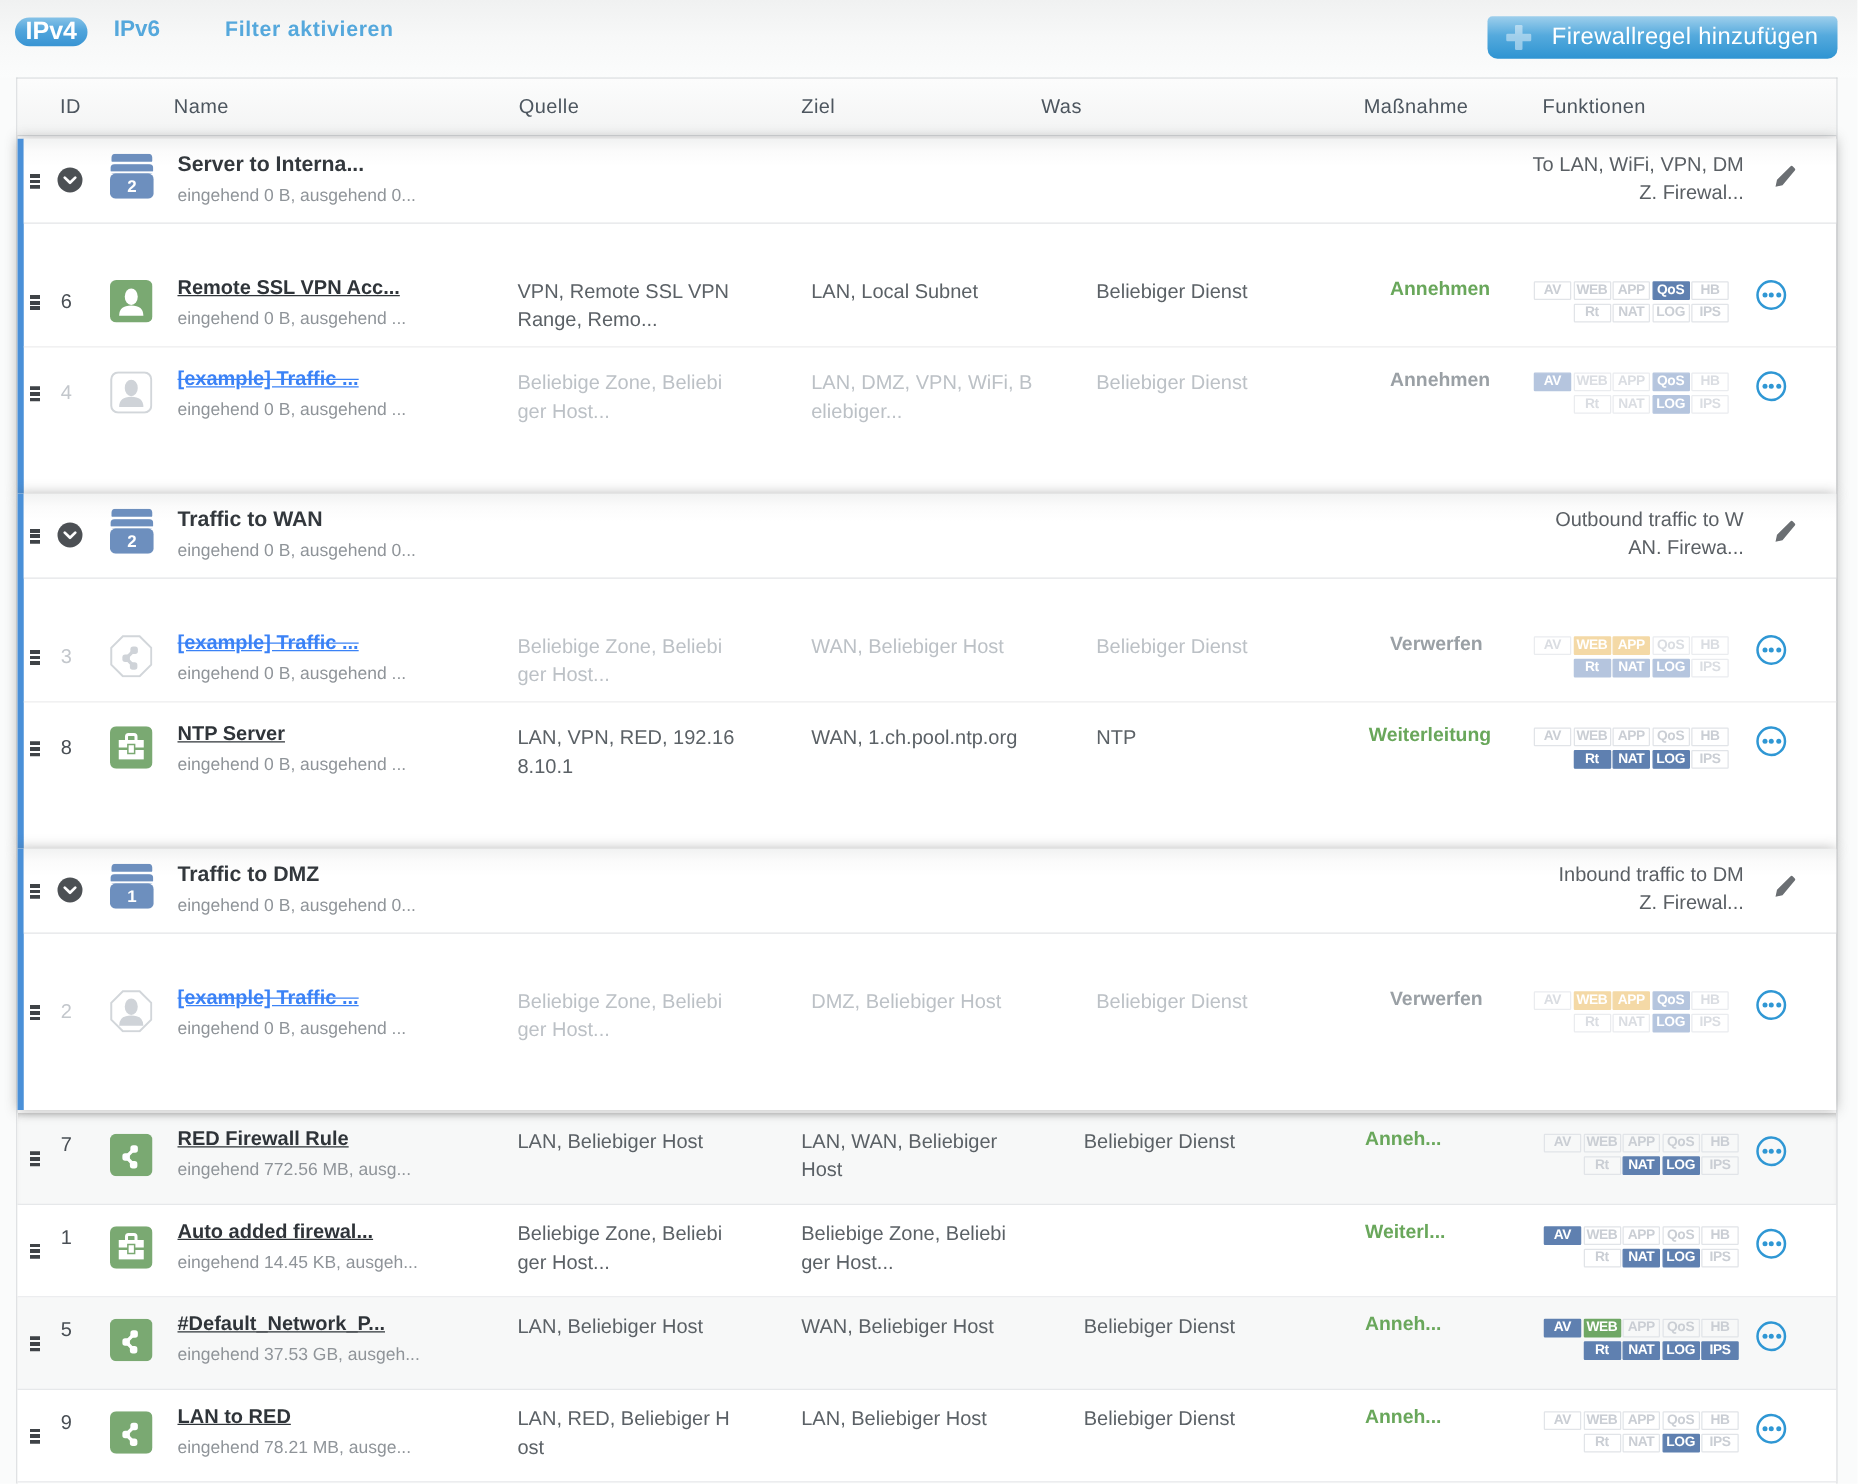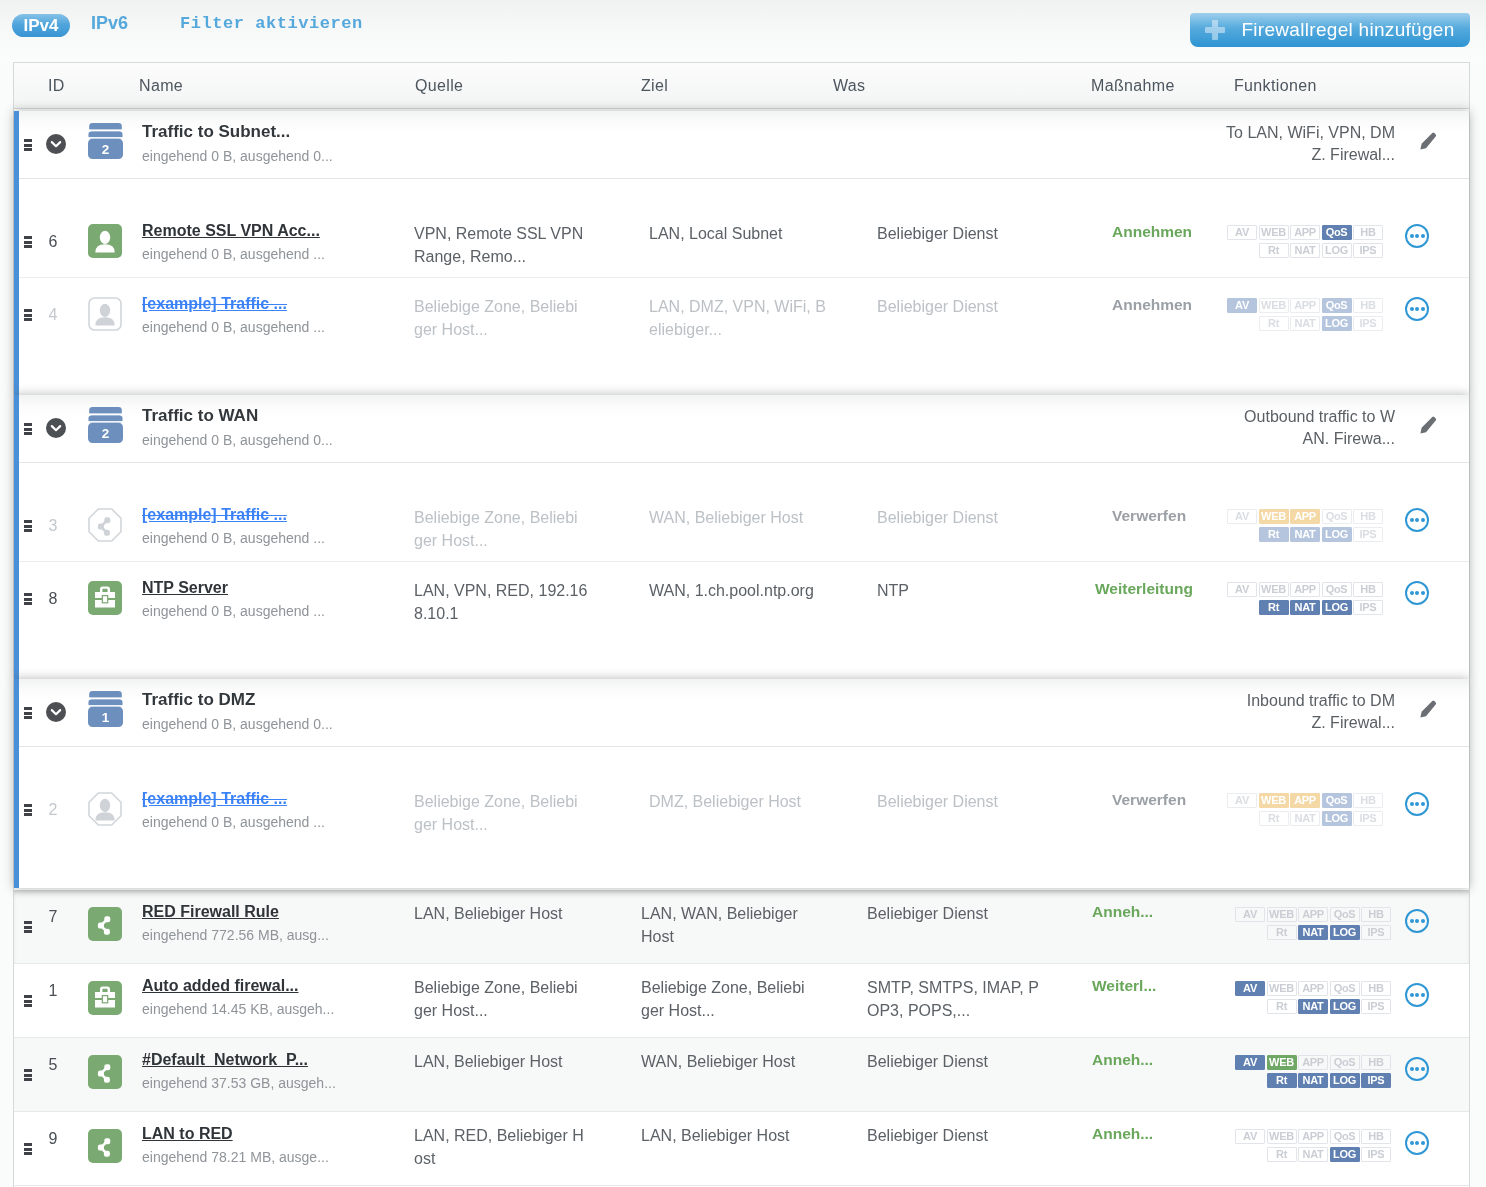--- a/index.html
+++ b/index.html
@@ -1,22 +1,22 @@
 <!DOCTYPE html>
 <html><head><meta charset="utf-8"><style>
 *{margin:0;padding:0;box-sizing:border-box;}
 html,body{width:1486px;height:1187px;overflow:hidden;}
 body{font-family:"Liberation Sans",sans-serif;background:#fafbfb;position:relative;}
 
 .topbar{position:absolute;left:0;top:0;width:1486px;height:62px;background:linear-gradient(180deg,#f0f1f1 0,#f7f8f8 30px,#fbfcfc 62px);}
 .pill{position:absolute;left:12px;top:14px;width:58px;height:23px;border-radius:12px;
  background:linear-gradient(180deg,#85c2e7 0%,#51a5dc 45%,#3894d3 100%);
- color:#fff;font-size:17px;font-weight:bold;text-align:center;line-height:23px;}
+ color:#fff;font-size:20px;font-weight:bold;text-align:center;line-height:23px;}
 .ipv6{position:absolute;left:91px;top:13px;font-size:18px;font-weight:bold;color:#55a8dc;}
-.filter{position:absolute;left:180px;top:14px;font-size:17px;font-weight:bold;color:#55a8dc;letter-spacing:.55px;font-family:Liberation Mono, monospace;}
+.filter{position:absolute;left:180px;top:14px;font-size:17px;font-weight:bold;color:#55a8dc;letter-spacing:.55px;}
 .addbtn{position:absolute;left:1190px;top:13px;width:280px;height:34px;
  background:linear-gradient(180deg,#9ecfec 0%,#55aadd 45%,#2e94d2 100%);
  border-radius:4px 4px 8px 8px;color:#fff;font-size:19px;letter-spacing:.3px;line-height:34px;text-align:center;}
 .addbtn .plus{position:absolute;left:15px;top:7px;width:21px;height:21px;opacity:.45;}
 .addbtn .plus:before{content:"";position:absolute;left:7px;top:0;width:6px;height:20px;background:#fff;border-radius:1px;}
 .addbtn .plus:after{content:"";position:absolute;left:0;top:7px;width:20px;height:6px;background:#fff;border-radius:1px;}
 .addbtn span{margin-left:36px;}
 
 .tbl{position:absolute;left:13px;top:62px;width:1457px;height:1125px;background:#fff;
  border:1px solid #d6d9db;border-bottom:none;}
@@ -111,21 +111,21 @@
             <path d="M5.8 8.1 L10 12.2 L14.2 8.1" stroke="#fff" stroke-width="2.2" fill="none" stroke-linecap="round" stroke-linejoin="round"></path>
           </svg></div>
         <div class="gicon"><svg width="35" height="36" viewBox="0 0 35 36">
             <rect x="1.2" y="0" width="32.6" height="8.4" rx="3.2" fill="#6d8fbe"></rect>
             <rect x="0" y="6.4" width="35" height="2" fill="#fff"></rect>
             <rect x="0.5" y="8.4" width="34" height="7.7" rx="2.8" fill="#6d8fbe"></rect>
             <rect x="0" y="14.1" width="35" height="1.7" fill="#fff"></rect>
             <rect x="0" y="15.8" width="35" height="20.2" rx="4.5" fill="#6d8fbe"></rect>
             <text x="17.5" y="30.8" font-family="Liberation Sans,sans-serif" font-size="13.5" font-weight="bold" fill="#fff" text-anchor="middle">2</text>
           </svg></div>
-        <div class="gtitle">Traffic to Subnet...</div>
+        <div class="gtitle">Server to Interna...</div>
         <div class="gsub">eingehend 0 B, ausgehend 0...</div>
         <div class="gdesc">To LAN, WiFi, VPN, DM<br>Z. Firewal...</div>
         <div class="pencil"><svg width="19" height="19" viewBox="0 0 19 19">
             <path d="M2.4 17.4 L3.6 11.8 L14.3 1.1 q1 -1 2 0 l1.4 1.4 q1 1 0 2 L8 16.2 Z" fill="#6b6f73"></path>
           </svg></div>
       </div>
       <div style="height:26px"></div>
       <div class="rule">
         <div class="grip"></div>
         <div class="rid">6</div>
@@ -405,21 +405,20 @@
           <path d="M13.2 11 V8.2 q0 -1.6 1.6 -1.6 h4.4 q1.6 0 1.6 1.6 V11" stroke="#fff" stroke-width="2.4" fill="none"></path>
           <rect x="7" y="11" width="20" height="6" fill="#fff"></rect>
           <rect x="7" y="19" width="20" height="7.5" fill="#fff"></rect>
           <rect x="13.7" y="14" width="6.6" height="8.4" fill="#7aa972"></rect>
           <rect x="14.9" y="15.2" width="4.2" height="6" fill="#fff"></rect>
         </svg></div>
       <div class="rname">Auto added firewal...</div>
       <div class="rsub">eingehend 14.45 KB, ausgeh...</div>
       <div class="csrc">Beliebige Zone, Beliebi<br>ger Host...</div>
       <div class="cdst">Beliebige Zone, Beliebi<br>ger Host...</div>
-      <div class="cwas">SMTP, SMTPS, IMAP, P<br>OP3, POPS,...</div>
       <div class="act ok" style="left:1078px">Weiterl...</div>
       <div class="tags" style="left:1221px;top:17px">
         <div class="tagrow">
           <b class="tag b">AV</b>
           <b class="tag">WEB</b>
           <b class="tag">APP</b>
           <b class="tag">QoS</b>
           <b class="tag">HB</b>
         </div>
         <div class="tagrow r2">

